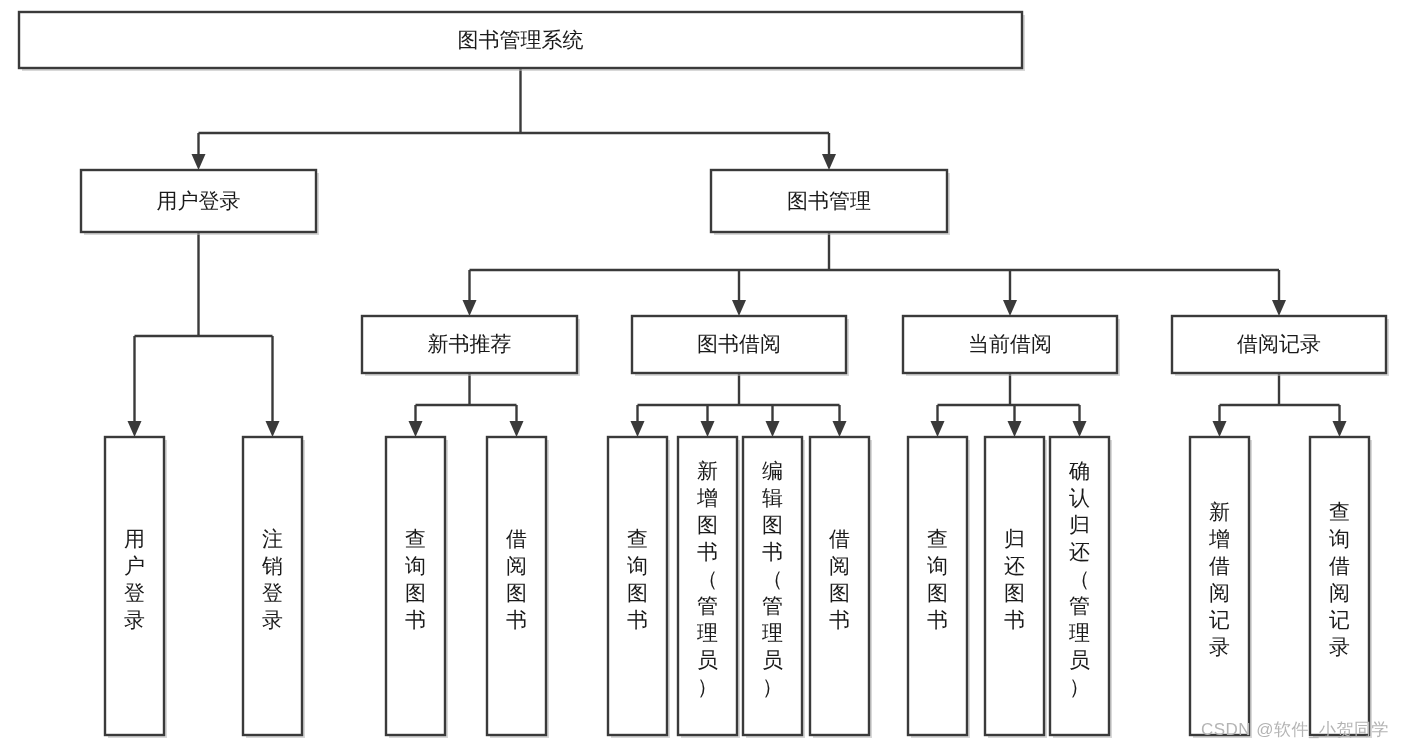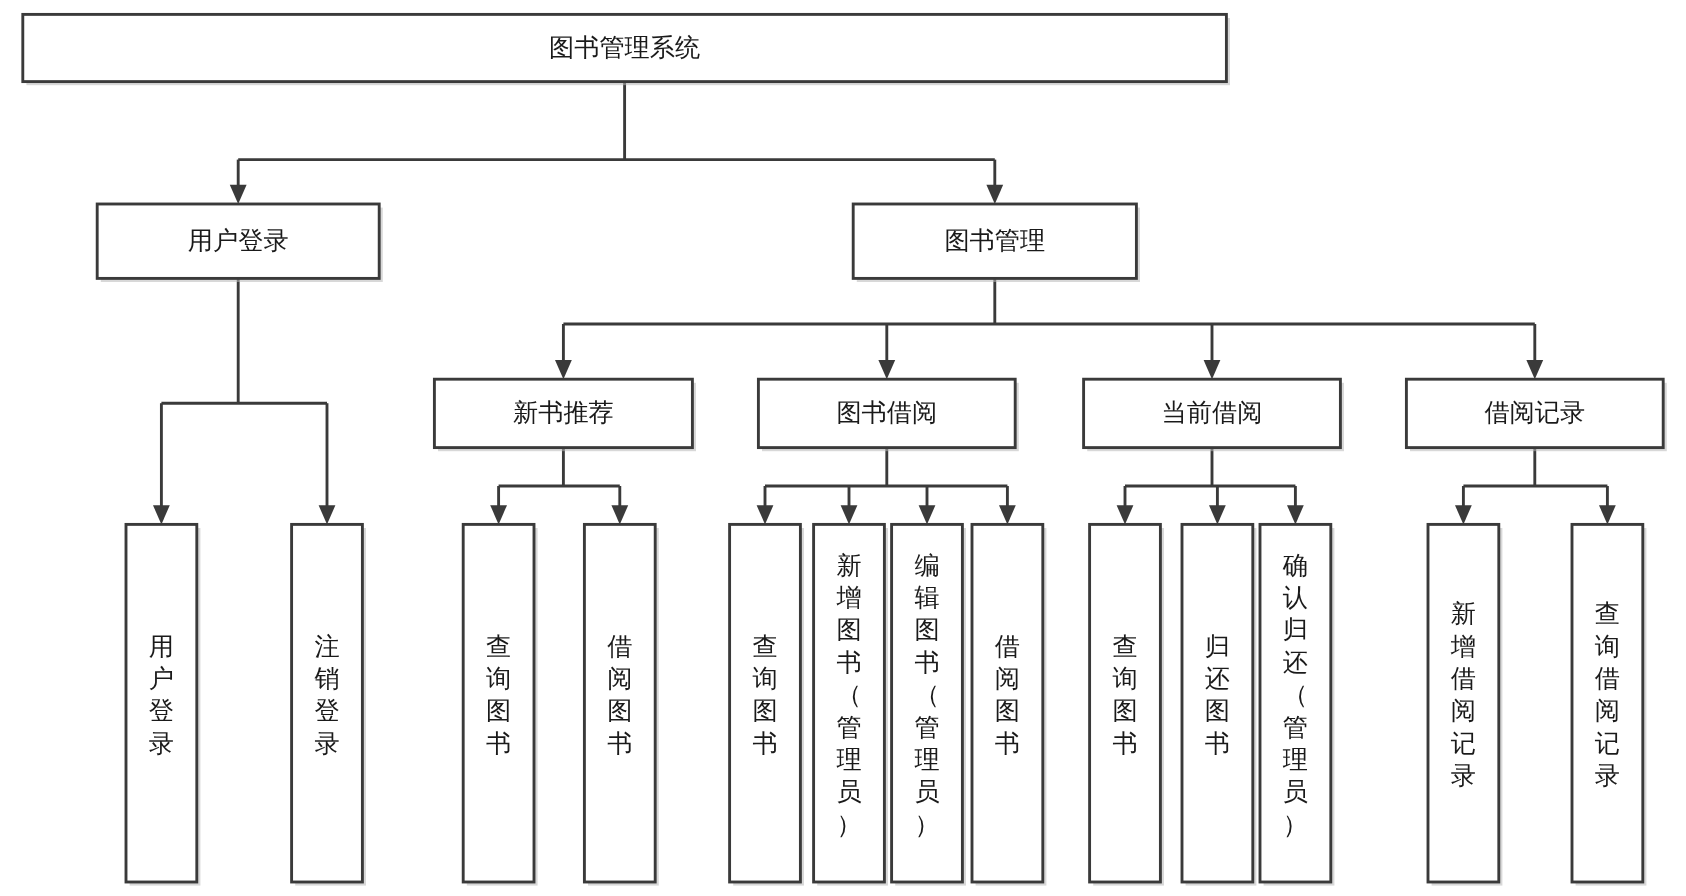--- a/index.html
+++ b/index.html
@@ -229,14 +229,15 @@
           <text class="node-label-vertical" x="1219.5" y="518.5"><tspan x="1219.5" dy="0">新</tspan><tspan x="1219.5" dy="27">增</tspan><tspan x="1219.5" dy="27">借</tspan><tspan x="1219.5" dy="27">阅</tspan><tspan x="1219.5" dy="27">记</tspan><tspan x="1219.5" dy="27">录</tspan></text>
         </g>
         <g>
           <rect class="node-shadow" x="1313" y="440" width="59" height="298"></rect>
           <rect class="node-box" x="1310" y="437" width="59" height="298"></rect>
           <text class="node-label-vertical" x="1339.5" y="518.5"><tspan x="1339.5" dy="0">查</tspan><tspan x="1339.5" dy="27">询</tspan><tspan x="1339.5" dy="27">借</tspan><tspan x="1339.5" dy="27">阅</tspan><tspan x="1339.5" dy="27">记</tspan><tspan x="1339.5" dy="27">录</tspan></text>
         </g>
       </g>
   </svg>
 
+  <div class="watermark-text">CSDN @软件_小贺同学</div>
 
 </div>
 
 </body></html>

